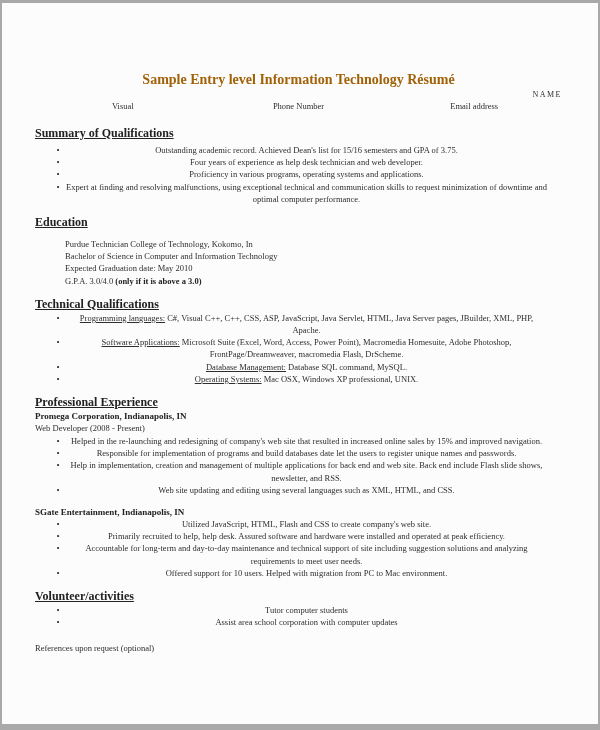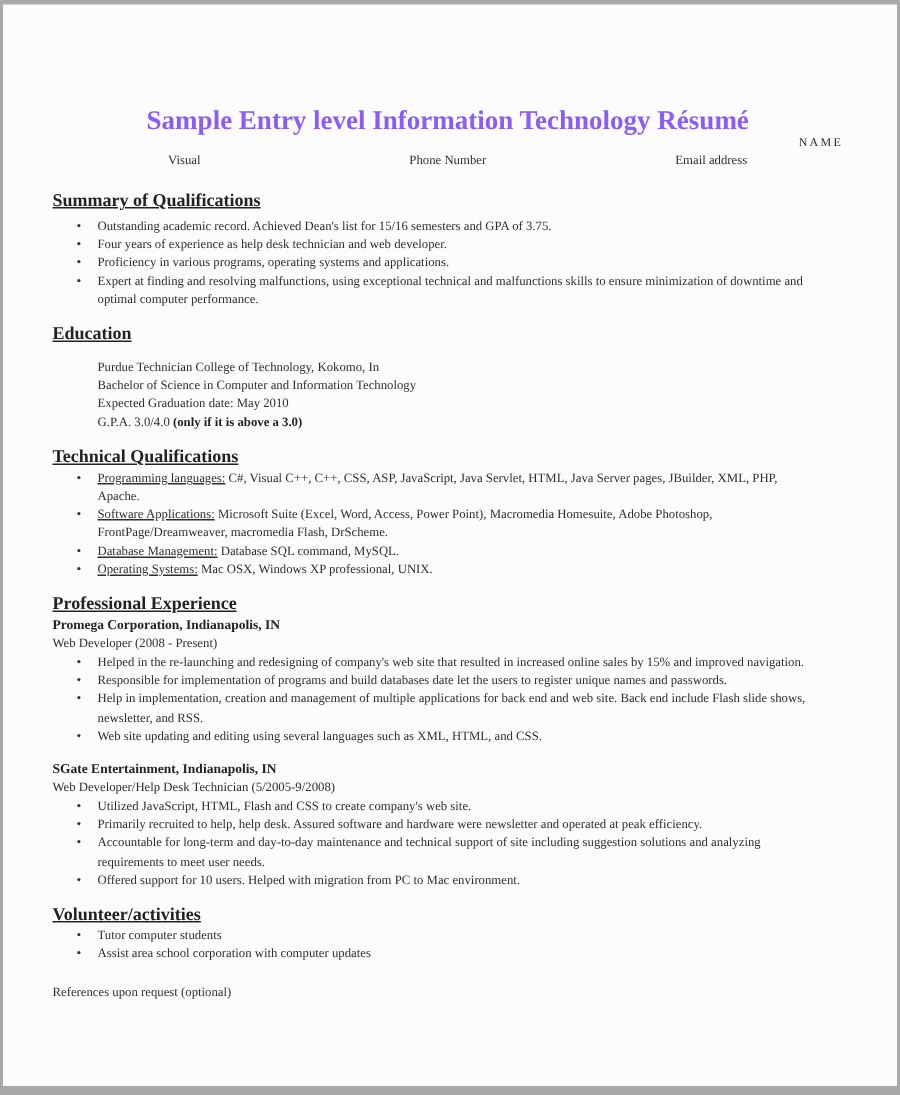--- a/index.html
+++ b/index.html
@@ -13,44 +13,44 @@
     border-bottom-width:6px;
     overflow:hidden;
     font-family:"Liberation Serif","DejaVu Serif",serif;
     color:#2e2e2e;
     font-size:8.5px;
     line-height:12.2px;
   }
   .content{padding:68px 36px 0 33px;}
   .doc-title{
     text-align:center;
-    font-size:18px;
+    font-size:14px;
     font-weight:bold;
     line-height:18px;
-    color:#8b5cf6;
+    color:#a16207;
   }
   .name-line{
     text-align:right;
     font-size:8px;
     letter-spacing:1.5px;
     line-height:11px;
   }
   .contact-row{display:flex;line-height:12px;margin-bottom:15px;}
   .contact-cell{flex:1;text-align:center;}
   .section{margin-bottom:11px;}
   .heading{
     font-weight:bold;
     text-decoration:underline;
     font-size:12px;
     line-height:13px;
     margin-bottom:4px;
     color:#222;
   }
   .heading.tight{margin-bottom:1px;}
-  .bullets{margin-left:16px;}
+  .bullets{margin-left:16px;text-align:center;}
   .bullet{display:flex;}
   .dot{width:14px;flex:0 0 14px;}
   .dot::before{content:"\2022";font-size:9px;}
   .btext{flex:1;padding-right:14px;}
   .indent-block{margin-left:30px;}
   .bold{font-weight:bold;color:#222;}
   .company{font-weight:bold;font-size:9px;line-height:12px;color:#222;}
   .role{line-height:12px;margin-bottom:1px;}
   .job{margin-bottom:10px;}
   .label-u{text-decoration:underline;}
@@ -80,21 +80,21 @@
         <div class="bullet">
             <span class="dot"></span>
             <span class="btext">Four years of experience as help desk technician and web developer.</span>
           </div>
         <div class="bullet">
             <span class="dot"></span>
             <span class="btext">Proficiency in various programs, operating systems and applications.</span>
           </div>
         <div class="bullet">
             <span class="dot"></span>
-            <span class="btext">Expert at finding and resolving malfunctions, using exceptional technical and malfunctions skills to ensure minimization of downtime and optimal computer performance.</span>
+            <span class="btext">Expert at finding and resolving malfunctions, using exceptional technical and communication skills to request minimization of downtime and optimal computer performance.</span>
           </div>
       </div>
     </div>
 
     <div class="section">
       <div class="heading" style="margin-bottom:9px;">Education</div>
       <div class="indent-block">
         <div>Purdue Technician College of Technology, Kokomo, In</div>
         <div>Bachelor of Science in Computer and Information Technology</div>
         <div>Expected Graduation date: May 2010</div>
@@ -145,29 +145,28 @@
             </div>
           <div class="bullet">
               <span class="dot"></span>
               <span class="btext">Web site updating and editing using several languages such as XML, HTML, and CSS.</span>
             </div>
         </div>
       </div>
 
       <div class="job">
         <div class="company">SGate Entertainment, Indianapolis, IN</div>
-        <div class="role">Web Developer/Help Desk Technician (5/2005-9/2008)</div>
         <div class="bullets">
           <div class="bullet">
               <span class="dot"></span>
               <span class="btext">Utilized JavaScript, HTML, Flash and CSS to create company's web site.</span>
             </div>
           <div class="bullet">
               <span class="dot"></span>
-              <span class="btext">Primarily recruited to help, help desk. Assured software and hardware were newsletter and operated at peak efficiency.</span>
+              <span class="btext">Primarily recruited to help, help desk. Assured software and hardware were installed and operated at peak efficiency.</span>
             </div>
           <div class="bullet">
               <span class="dot"></span>
               <span class="btext">Accountable for long-term and day-to-day maintenance and technical support of site including suggestion solutions and analyzing requirements to meet user needs.</span>
             </div>
           <div class="bullet">
               <span class="dot"></span>
               <span class="btext">Offered support for 10 users. Helped with migration from PC to Mac environment.</span>
             </div>
         </div>

